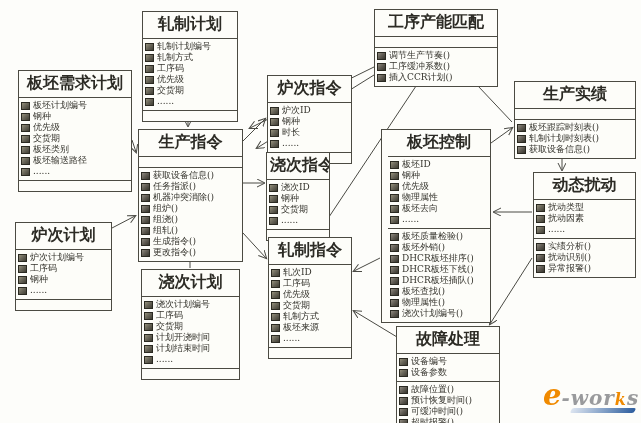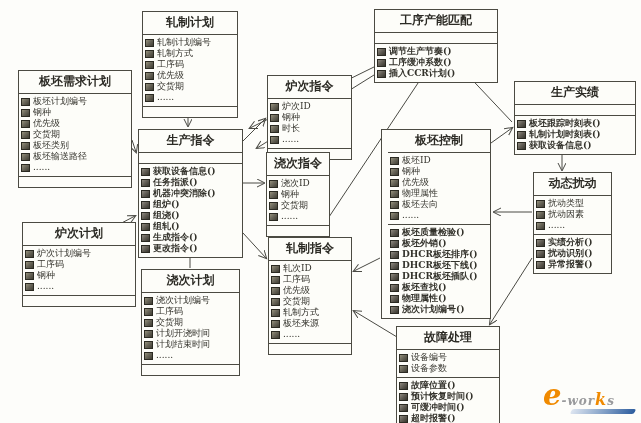--- a/index.html
+++ b/index.html
@@ -18,34 +18,34 @@
   }
   .class-box{
     position:absolute;
     background:#fdfdf9;
     border:1px solid #4b4a42;
     box-sizing:border-box;
     z-index:2;
   }
   .class-title{
     text-align:center;
-    font-size:12px;
+    font-size:16px;
     font-weight:bold;
     color:#2c2b25;
     padding:2px 3px 3px 3px;
     border-bottom:1px solid #4b4a42;
     white-space:nowrap;
     overflow:hidden;
   }
   .compartment{
     border-bottom:1px solid #4b4a42;
     padding:2px 1px 3px 2px;
     min-height:5px;
   }
-  .compartment:last-child{border-bottom:none;font-weight:bold;}
+  .compartment:last-child{border-bottom:none;}
   .row{
     display:flex;
     align-items:center;
     height:11px;
     overflow:hidden;
   }
   .row-icon{
     flex:none;
     width:9px;height:8px;
     margin-right:3px;
@@ -73,21 +73,21 @@
     line-height:26px;
   }
   .logo-e{
     font-style:italic;font-weight:bold;
     font-size:29px;
     color:#f08a00;
     font-family:"DejaVu Serif", serif;
   }
   .logo-rest,.logo-s{
     font-style:italic;font-weight:bold;
-    font-size:12px;
+    font-size:20px;
     color:#999a9c;
     font-family:"DejaVu Serif", serif;
     letter-spacing:1px;
   }
   .logo-k{
     font-style:italic;font-weight:bold;
     font-size:16px;
     color:#f08a00;
     font-family:"DejaVu Serif", serif;
     letter-spacing:1px;
@@ -373,21 +373,21 @@
         <div class="row">
           <span class="row-icon op"></span>
           <span class="row-text">物理属性()</span>
         </div>
         <div class="row">
           <span class="row-icon op"></span>
           <span class="row-text">浇次计划编号()</span>
         </div>
       </div>
     </div>
-    <div class="class-box" style="left: 22px; top: 222px; width: 114px;">
+    <div class="class-box" style="left: 15px; top: 222px; width: 97px;">
       <div class="class-title">炉次计划</div>
       <div class="compartment">
         <div class="row">
           <span class="row-icon"></span>
           <span class="row-text">炉次计划编号</span>
         </div>
         <div class="row">
           <span class="row-icon"></span>
           <span class="row-text">工序码</span>
         </div>
@@ -459,21 +459,21 @@
           <span class="row-icon"></span>
           <span class="row-text">板坯来源</span>
         </div>
         <div class="row">
           <span class="row-icon"></span>
           <span class="row-text">......</span>
         </div>
       </div>
       <div class="compartment"></div>
     </div>
-    <div class="class-box" style="left: 533px; top: 172px; width: 79px;">
+    <div class="class-box" style="left: 533px; top: 172px; width: 103px;">
       <div class="class-title">动态扰动</div>
       <div class="compartment">
         <div class="row">
           <span class="row-icon"></span>
           <span class="row-text">扰动类型</span>
         </div>
         <div class="row">
           <span class="row-icon"></span>
           <span class="row-text">扰动因素</span>
         </div>

